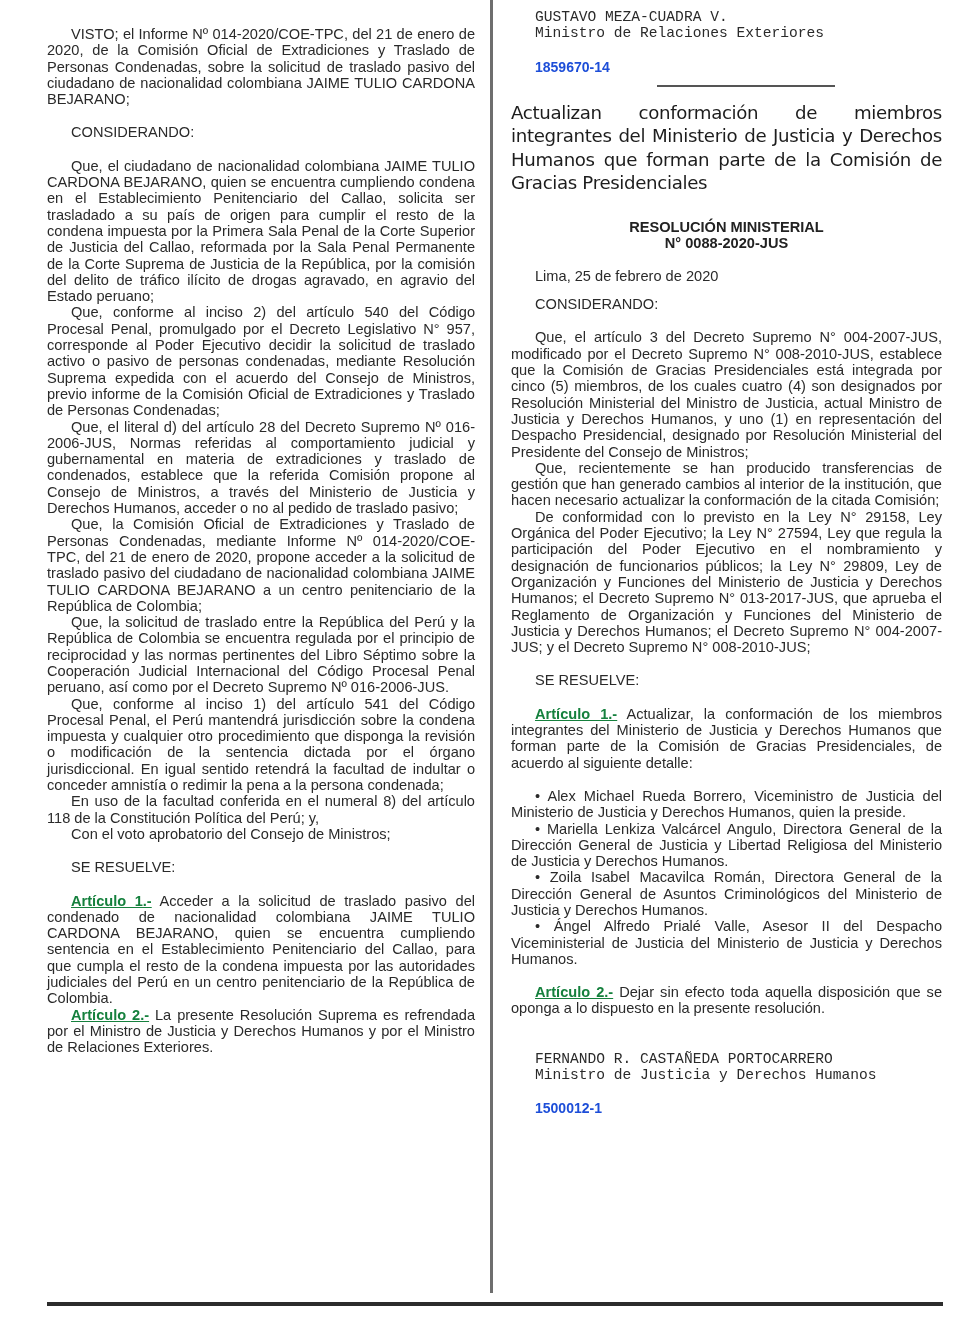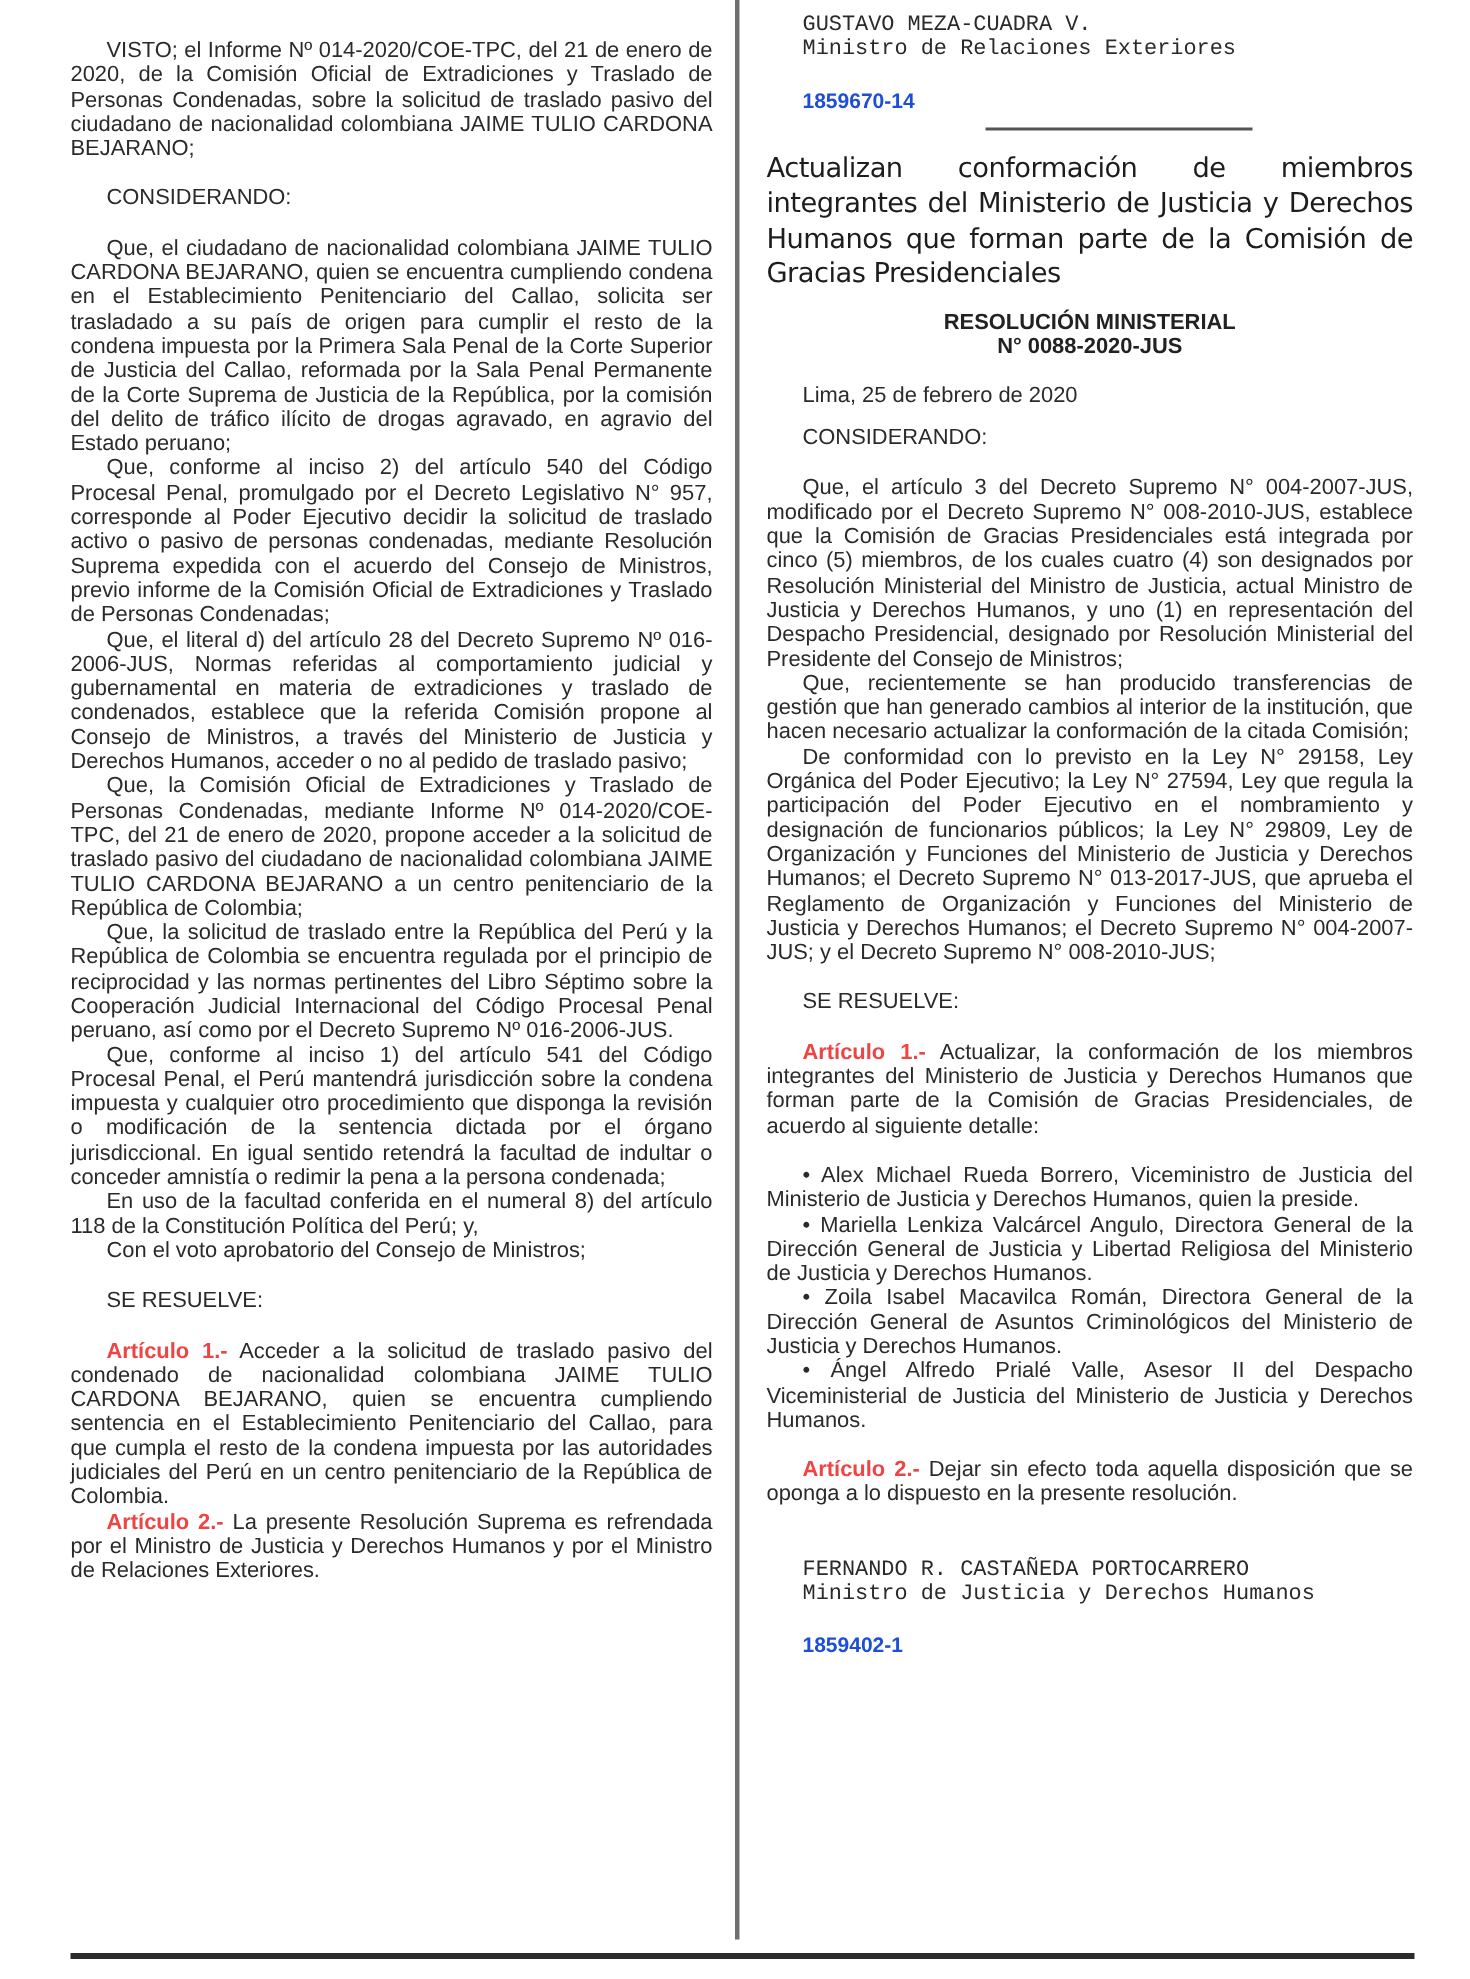--- a/index.html
+++ b/index.html
@@ -50,21 +50,21 @@
       margin: 0;
       text-indent: 24px;
     }
     .block-line {
       margin: 0;
       padding-left: 24px;
       text-align: left;
     }
     .gap-m { height: 12px; }
     .gap-l { height: 17px; }
-    .bold { font-weight: bold; color: #ef4444; }
+    .bold { font-weight: bold; color: #15803d; text-decoration: underline; }
     .code {
       padding-left: 24px;
       font-weight: bold;
       font-size: 14px;
       color: #1d4ed8;
     }
     .short-rule {
       width: 178px;
       height: 2px;
       background: #555;
@@ -78,21 +78,21 @@
       line-height: 23.5px;
       color: #1d1d1d;
       text-align: justify;
       letter-spacing: -0.35px;
     }
     .res-title {
       text-align: center;
       font-weight: bold;
       font-size: 14.6px;
       line-height: 16px;
-      margin-top: 12px;
+      margin-top: 24px;
       color: #222;
     }
     .bullet-item {
       margin: 0;
       text-indent: 24px;
     }
     .sign-name, .sign-role {
       margin: 0;
       padding-left: 24px;
       text-align: left;
@@ -153,16 +153,16 @@
   <p class="bullet-item">• Mariella Lenkiza Valcárcel Angulo, Directora General de la Dirección General de Justicia y Libertad Religiosa del Ministerio de Justicia y Derechos Humanos.</p>
   <p class="bullet-item">• Zoila Isabel Macavilca Román, Directora General de la Dirección General de Asuntos Criminológicos del Ministerio de Justicia y Derechos Humanos.</p>
   <p class="bullet-item">• Ángel Alfredo Prialé Valle, Asesor II del Despacho Viceministerial de Justicia del Ministerio de Justicia y Derechos Humanos.</p>
   <div class="gap-l"></div>
   <p class="p"><span class="bold">Artículo 2.-</span><span> Dejar sin efecto toda aquella disposición que se oponga a lo dispuesto en la presente resolución.</span></p>
   <div class="gap-l"></div>
   <div class="gap-l"></div>
   <p class="sign-name">FERNANDO R. CASTAÑEDA PORTOCARRERO</p>
   <p class="sign-role">Ministro de Justicia y Derechos Humanos</p>
   <div class="gap-l"></div>
-  <div class="code">1859402-1</div>
+  <div class="code">1500012-1</div>
 </div>
 
 <div class="bottom-rule"></div>
 
 </body></html>

